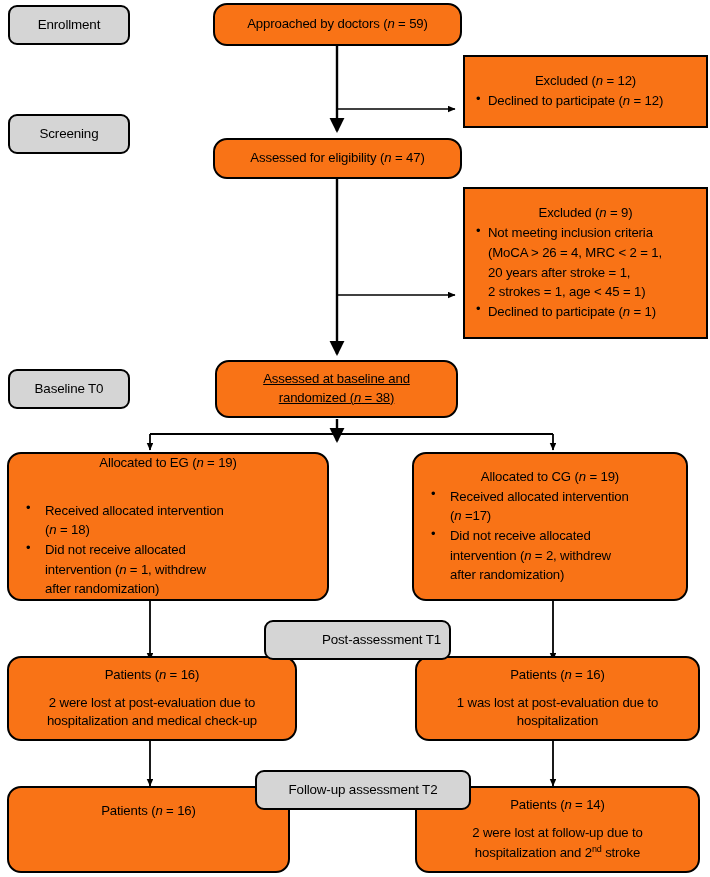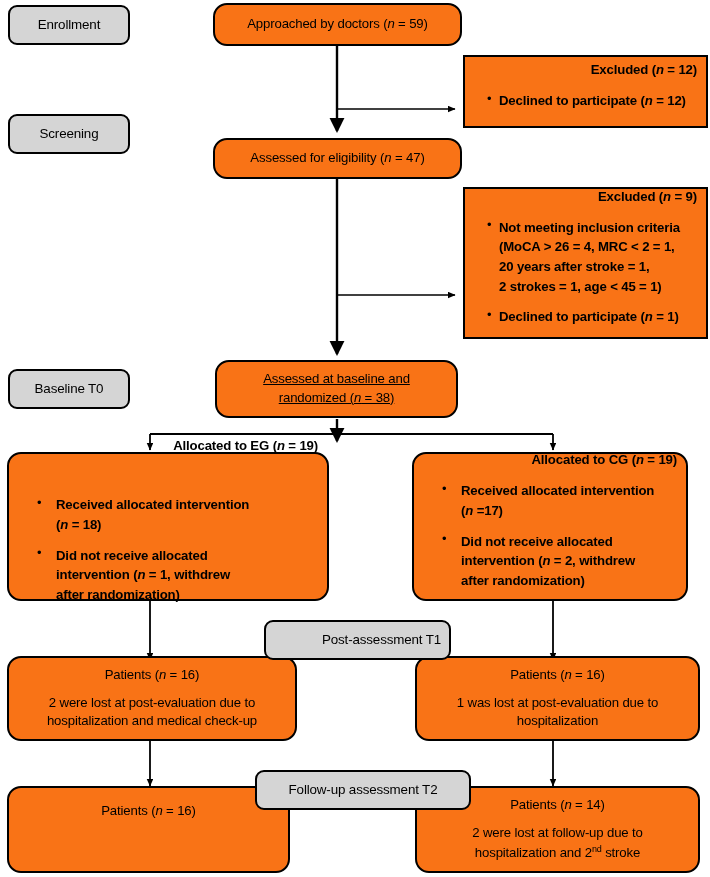--- a/index.html
+++ b/index.html
@@ -42,35 +42,35 @@
     align-items: center;
     z-index: 6;
   }
   .node-text {
     font-size: 13.2px;
     line-height: 1.42;
     letter-spacing: -0.15px;
   }
   .centered .node-text { text-align: center; }
   .left-al { padding: 0 9px; }
-  .left-al .node-text { text-align: right; font-weight: bold; }
+  .left-al .node-text { text-align: center; }
   .stage .node-text {
     font-size: 13.4px;
     text-align: center;
     white-space: nowrap;
   }
   ul.bullets {
     margin: 0;
     padding: 0;
     list-style: none;
   }
   ul.bullets > li {
     position: relative;
     padding-left: 14px;
-    margin: 11px;
+    margin: 0;
   }
   ul.bullets > li::before {
     content: "\2022";
     position: absolute;
     left: 2px;
     top: -0.5px;
     font-size: 13px;
   }
   ul.bullets.wide > li { padding-left: 27px; }
   ul.bullets.wide > li::before { left: 8px; }

